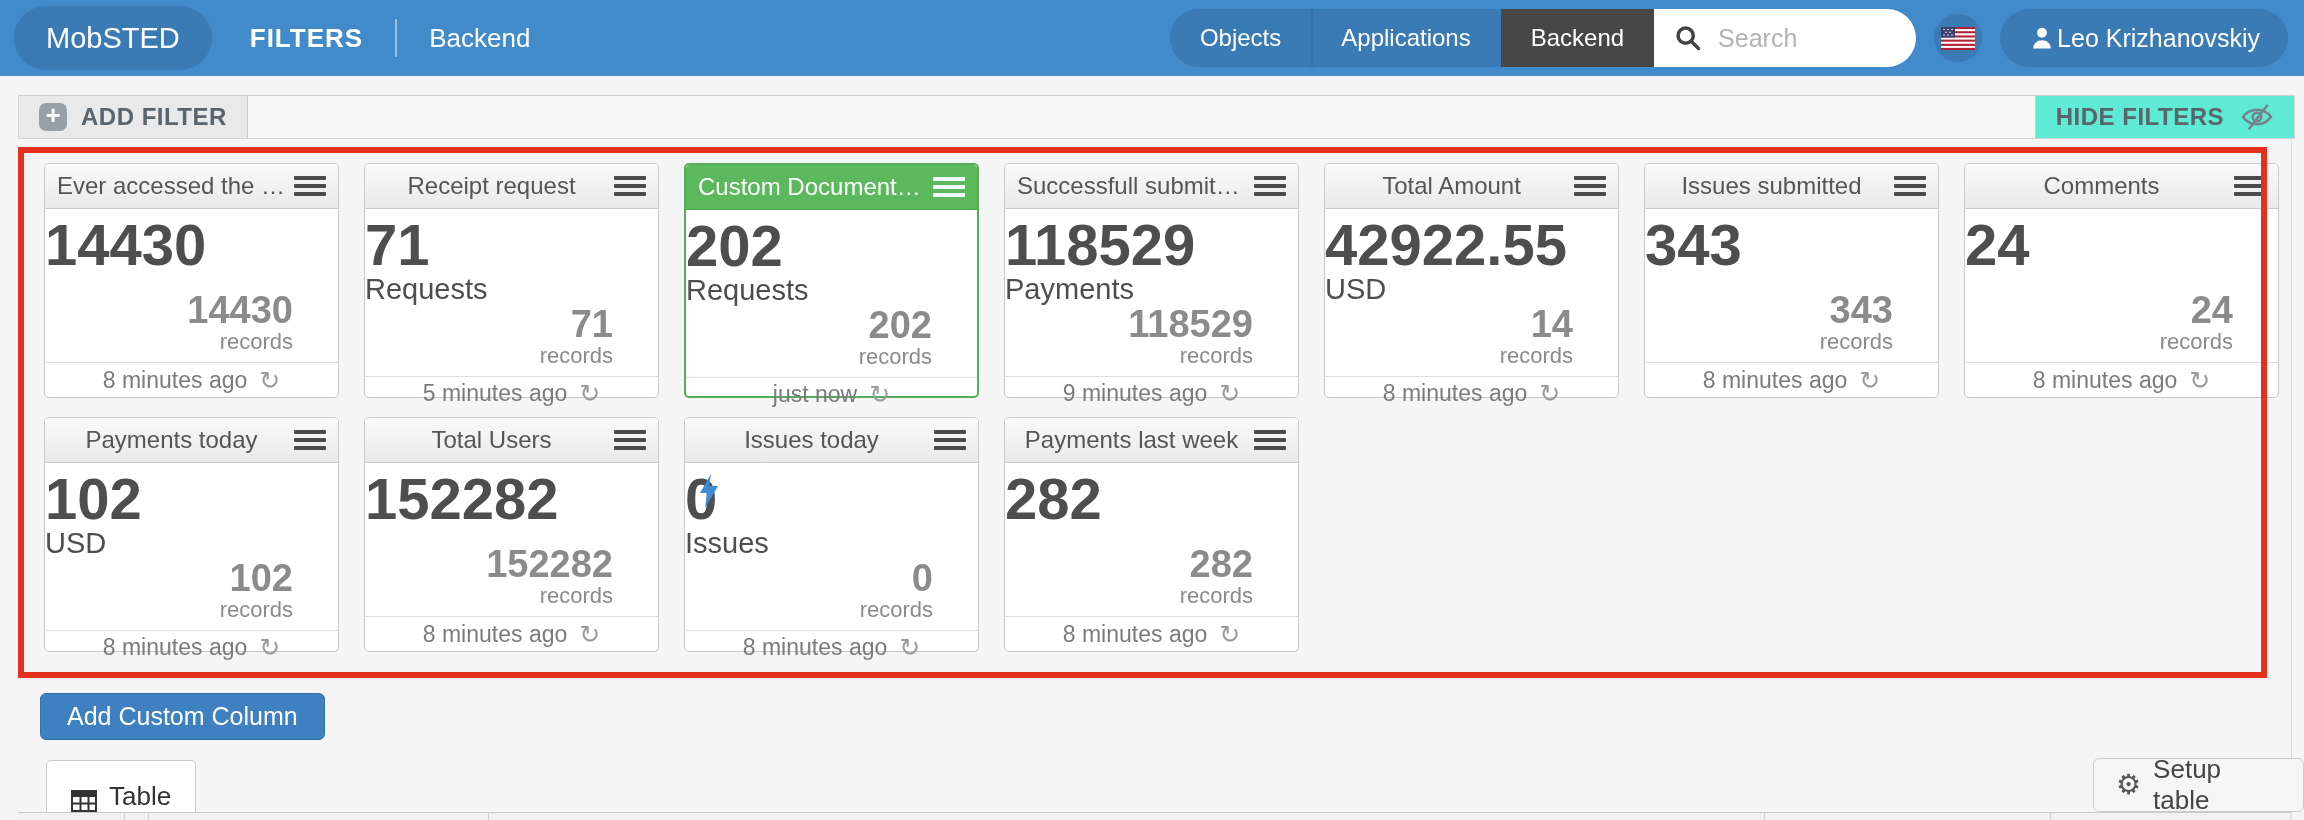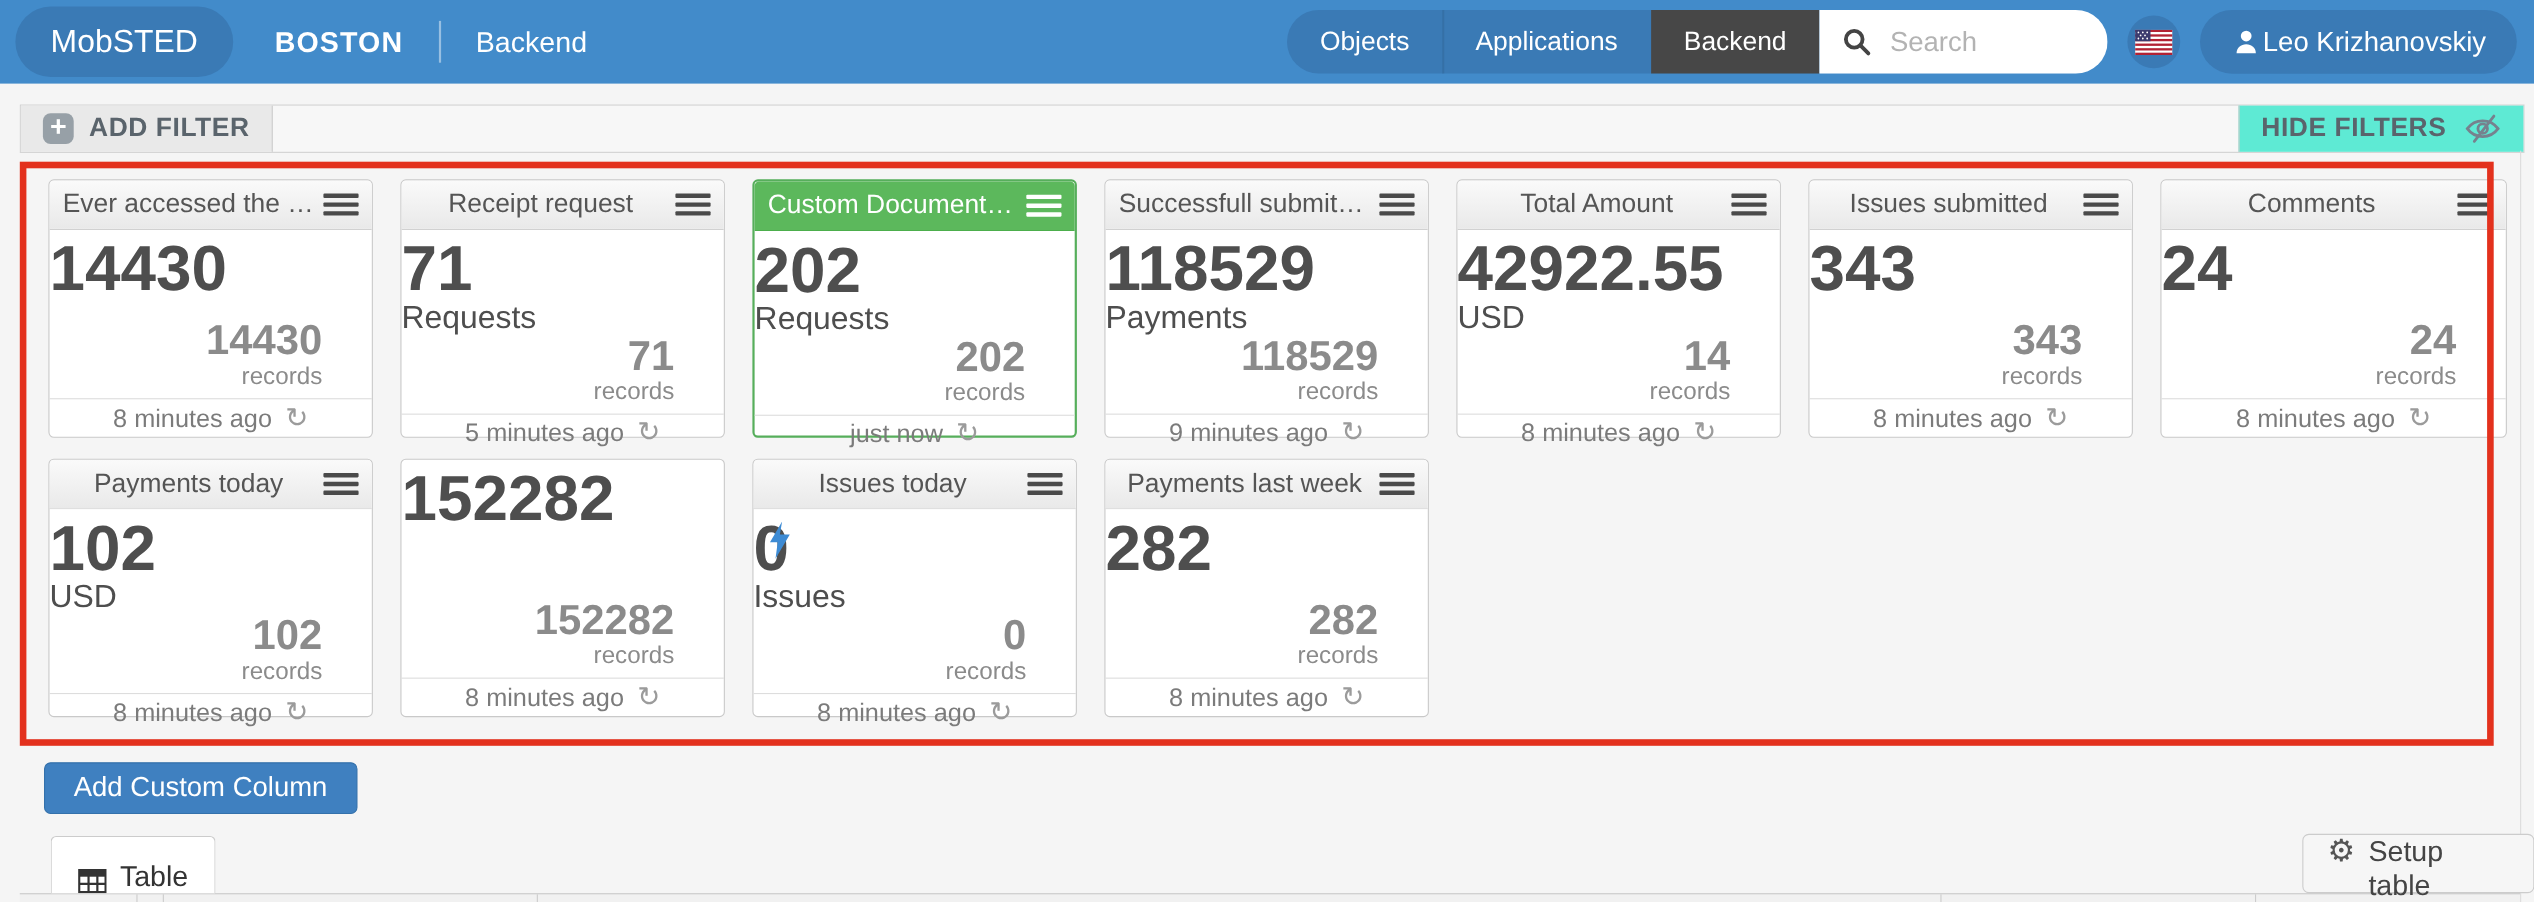--- a/index.html
+++ b/index.html
@@ -80,40 +80,40 @@
   
   .add-col-btn{position:absolute;left:40px;top:693px;height:47px;padding:0 26px;background:#3f80c0;
                border:1px solid #3471ab;border-radius:6px;color:#fff;font-size:25px;display:flex;
                align-items:center;cursor:pointer;z-index:2;font-family:"Liberation Sans",sans-serif;}
   .tabs{position:absolute;left:46px;top:760px;display:flex;z-index:2;}
   .tab{height:52px;padding:0 24px;display:flex;align-items:center;gap:12px;font-size:26px;
        border-radius:5px 5px 0 0;box-sizing:border-box;cursor:pointer;}
   .tab.active{background:#fff;border:1px solid #ccc;border-bottom:none;color:#333;align-items:flex-end;}
   .tab.inactive{background:#e7e7e7;border:1px solid #d2d2d2;border-bottom:none;color:#8f8f8f;margin-left:2px;}
   .setup-btn{position:absolute;left:2093px;top:758px;height:52px;padding:0 22px;background:#f6f6f6;
-             border:1px solid #ccc;border-radius:6px;display:flex;align-items:flex-start;gap:12px;
+             border:1px solid #ccc;border-radius:6px;display:flex;align-items:center;gap:12px;
              font-size:26px;color:#444;cursor:pointer;z-index:2;}
   .gear-icon::before{content:"\2699";font-size:28px;color:#555;line-height:1;}
 
   
   .table-sliver{position:absolute;left:18px;top:812px;width:2273px;height:8px;background:#f1f1f1;
                 border-top:1px solid #c9c9c9;z-index:1;}
   .table-sliver i{position:absolute;top:0;bottom:0;width:1px;background:#ccc;display:block;}
   .gutter-line{position:absolute;left:2291px;top:137px;bottom:0;width:1px;background:#dcdcdc;z-index:1;}
 </style>
 </head>
 <body>
 
 <div class="screen">
 
   <div class="header">
     <div class="logo-pill">
       <span>MobSTED</span>
     </div>
-    <span class="app-name">BOSTON</span>
+    <span class="app-name">FILTERS</span>
     <span class="header-divider"></span>
     <span class="section-label">Backend</span>
     <span class="header-spacer"></span>
 
     <div class="nav-group">
       <div class="nav-item">
         <span>Objects</span>
       </div>
       <div class="nav-item">
         <span>Applications</span>
@@ -362,20 +362,28 @@
         <div class="records-value">102</div>
         <div class="records-label">records</div>
       </div>
     </div>
     <div class="card-footer">
       <span>8 minutes ago</span>
       <span class="refresh-icon"></span>
     </div>
   </div>
         <div class="card">
+    <div class="card-header">
+      <span class="card-title">Total Users</span>
+      <span class="menu-icon">
+              <i></i>
+              <i></i>
+              <i></i>
+            </span>
+    </div>
     <div class="card-body">
 
       <div class="big-value">152282</div>
 
       <div class="records-block">
         <div class="records-value">152282</div>
         <div class="records-label">records</div>
       </div>
     </div>
     <div class="card-footer">

